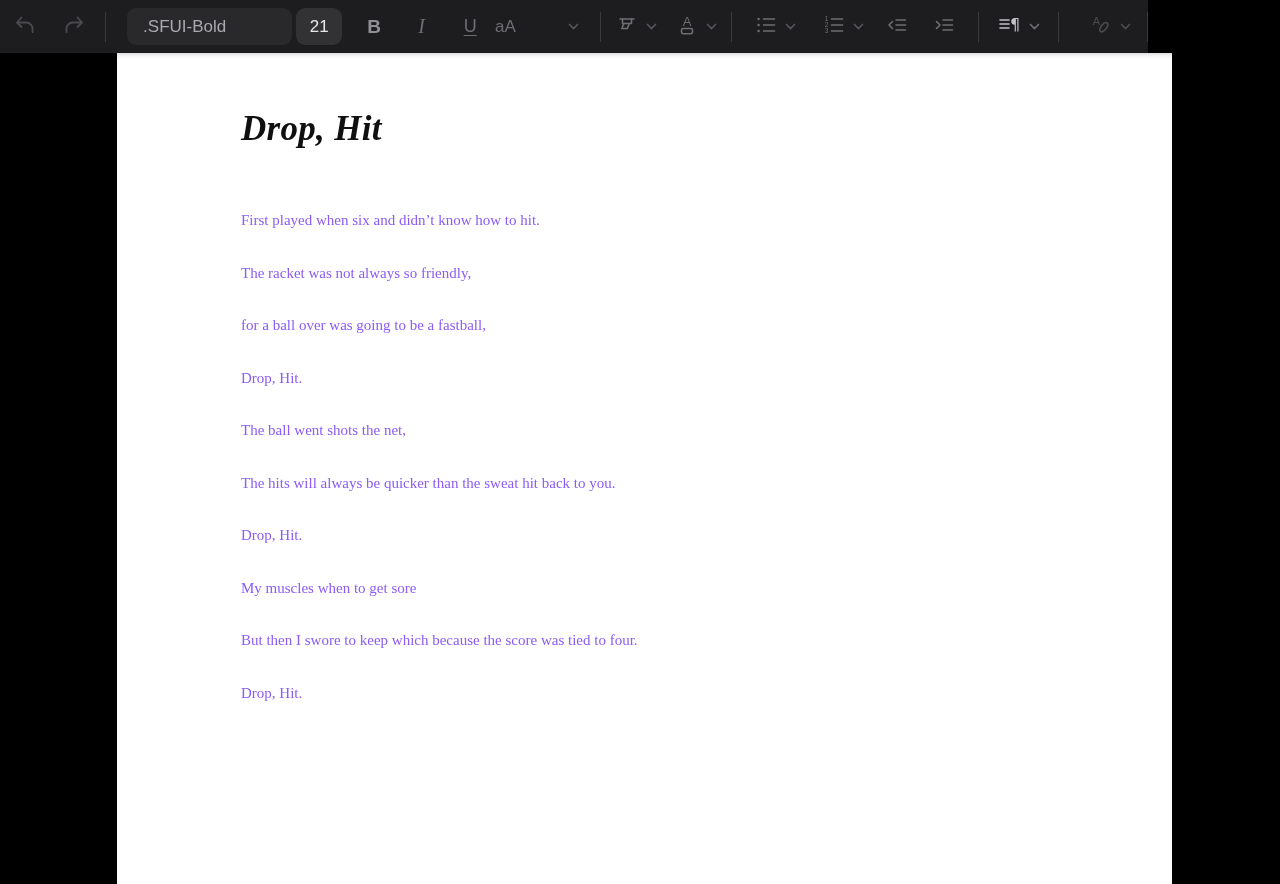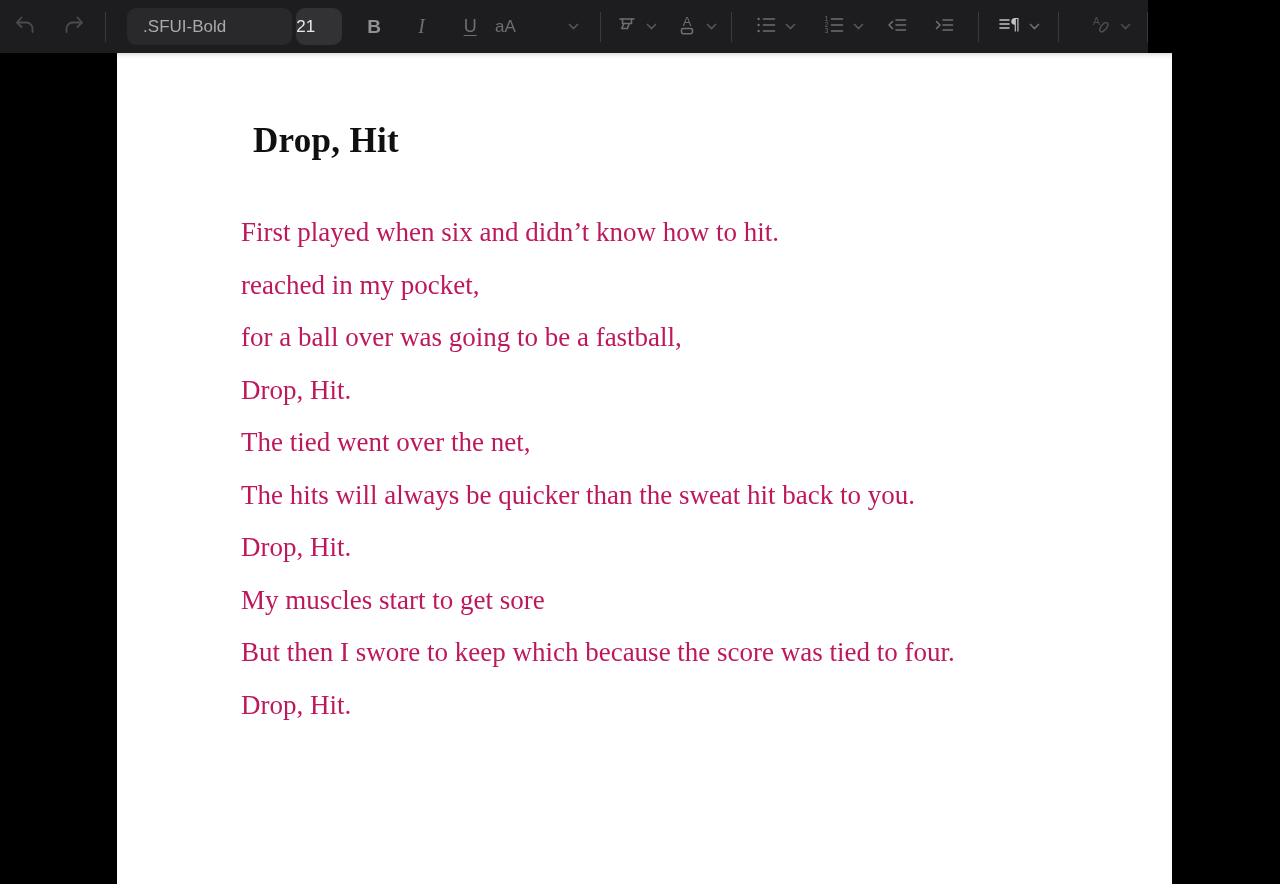--- a/index.html
+++ b/index.html
@@ -24,43 +24,43 @@
   .c-bright{color:#c1c1c6;}
   .chev{margin-left:7px;display:flex;align-items:center;}
   .chev svg{display:block;}
   .font-field{
     margin-left:21px;width:188px;height:37px;background:#29292b;border-radius:9px;
     display:flex;align-items:center;padding:0 16px;box-sizing:border-box;
     color:#a9a9ae;font-size:17px;white-space:nowrap;overflow:hidden;
   }
   .size-field{
     margin-left:4px;width:54px;height:37px;background:#323235;border-radius:9px;
-    display:flex;align-items:center;
+    display:flex;align-items:center;justify-content:center;
     color:#e7e7ea;font-size:17px;
   }
   .glyph-b{font-size:19px;font-weight:700;}
   .glyph-i{font-family:"Liberation Serif",serif;font-style:italic;font-size:20px;}
   .glyph-u{font-size:18px;text-decoration:underline;text-underline-offset:3px;}
   .glyph-aa{font-size:17px;}
   svg{flex:none;}
   
   .canvas{position:absolute;top:53px;left:0;width:1280px;height:831px;background:#000;}
   .page{
     position:absolute;left:117px;top:0;width:1055px;height:831px;background:#fff;
     box-sizing:border-box;padding:54px 60px 0 124px;
     box-shadow:inset 0 6px 6px -6px rgba(0,0,0,.25);
   }
   .doc-title{
-    margin:12px;font-family:"Liberation Serif","DejaVu Serif",serif;
-    font-weight:700;font-size:35px;line-height:44px;color:#101010;letter-spacing:.3px;
+    margin:0;font-family:"Liberation Serif","DejaVu Serif",serif;
+    font-weight:700;font-size:35px;line-height:44px;color:#101010;letter-spacing:.3px;font-style:italic;
   }
   .poem{margin-top:43px;}
   .poem p{
     margin:0;font-family:"Liberation Serif","DejaVu Serif",serif;
-    font-size:27px;line-height:52.5px;color:#be185d;white-space:nowrap;
+    font-size:15px;line-height:52.5px;color:#8b5cf6;white-space:nowrap;
   }
 </style>
 </head>
 <body>
 
 <div class="toolbar">
 
   <button class="tb-btn w44 c-dim" style="margin-left:6px;">
     <span>
       <svg width="24" height="24" viewBox="0 0 24 24" fill="none" stroke="currentColor" stroke-width="1.8" stroke-linecap="round" stroke-linejoin="round">
@@ -219,24 +219,24 @@
 
   <div class="sep" style="margin-left:12px;"></div>
 
 </div>
 
 <div class="canvas">
   <div class="page">
     <h1 class="doc-title">Drop, Hit</h1>
     <div class="poem">
       <p>First played when six and didn’t know how to hit.</p>
-      <p>reached in my pocket,</p>
+      <p>The racket was not always so friendly,</p>
       <p>for a ball over was going to be a fastball,</p>
       <p>Drop, Hit.</p>
-      <p>The tied went over the net,</p>
+      <p>The ball went shots the net,</p>
       <p>The hits will always be quicker than the sweat hit back to you.</p>
       <p>Drop, Hit.</p>
-      <p>My muscles start to get sore</p>
+      <p>My muscles when to get sore</p>
       <p>But then I swore to keep which because the score was tied to four.</p>
       <p>Drop, Hit.</p>
     </div>
   </div>
 </div>
 
 </body></html>

